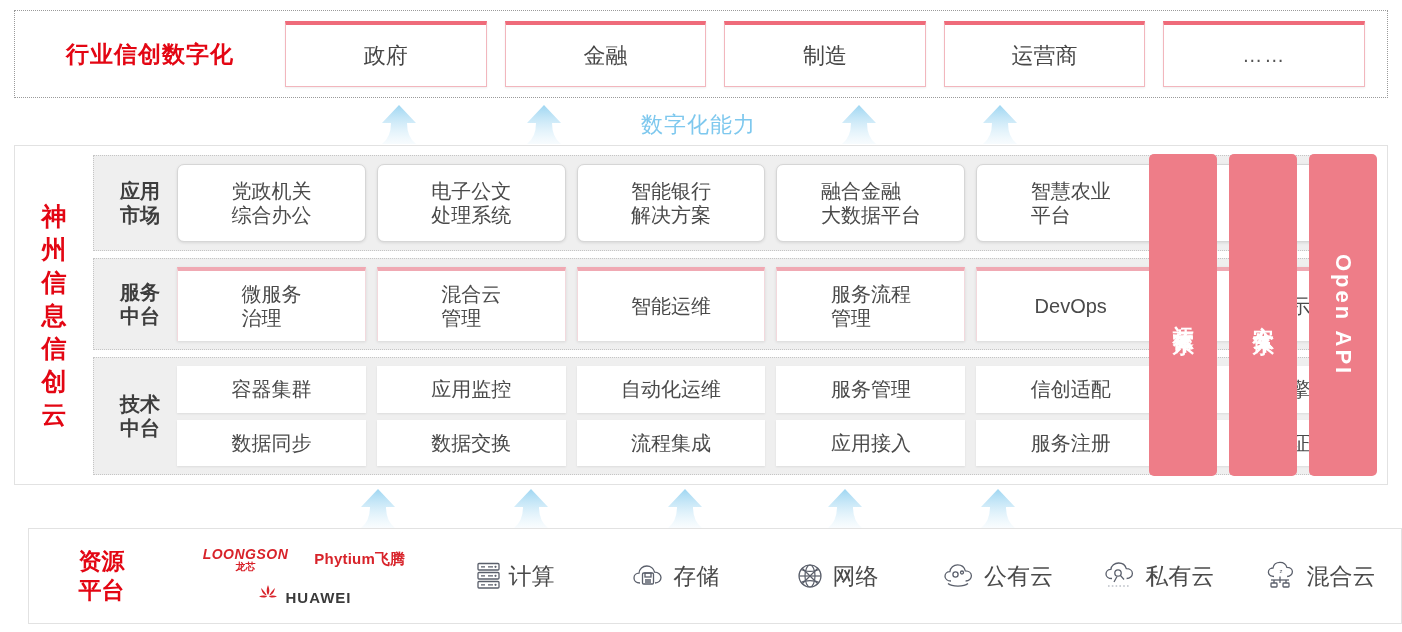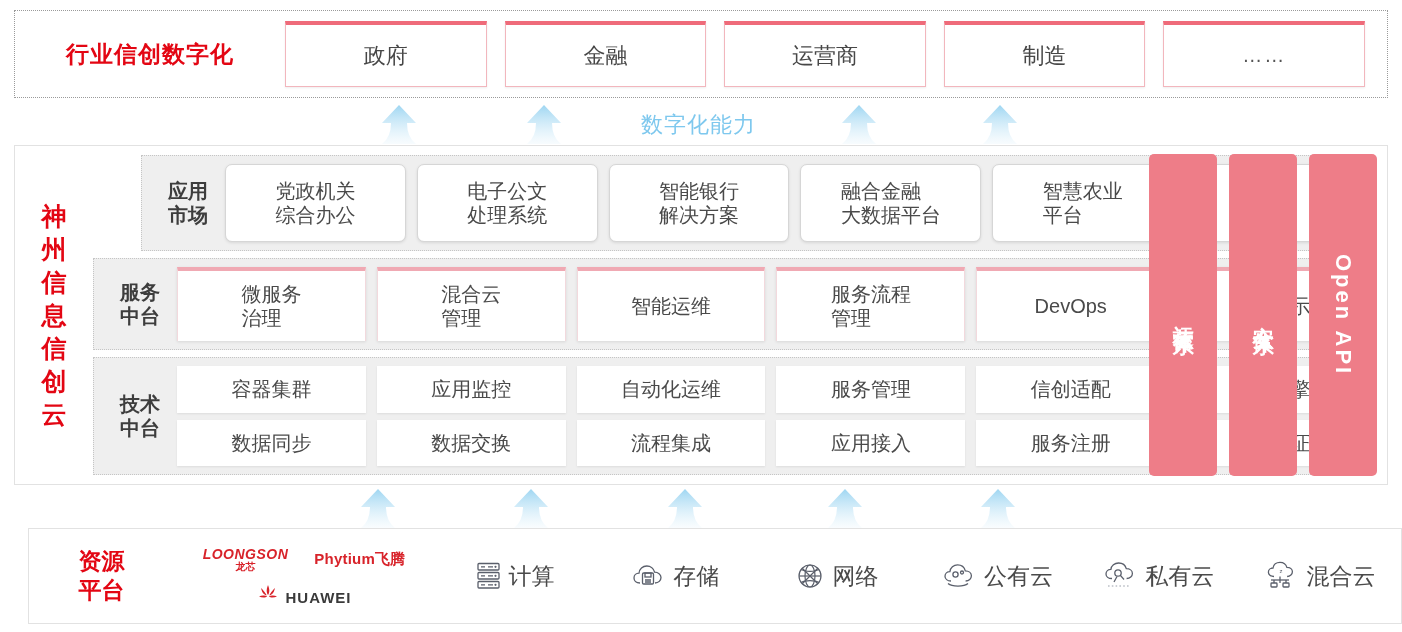--- a/index.html
+++ b/index.html
@@ -72,21 +72,21 @@
   .cloud-rows {
     flex: 1; display: flex; flex-direction: column;
     padding: 9px 12px 9px 0; gap: 7px;
   }
   .layer-row {
     display: flex; align-items: stretch;
     background: #efefef;
     border: 1px dotted #c5c5c5;
     padding: 8px 9px;
   }
-  .layer-row.app   { flex: 0 0 96px; margin-left: 48px; }
+  .layer-row.app   { flex: 0 0 96px; }
   .layer-row.svc   { flex: 0 0 92px; }
   .layer-row.tech  { flex: 1; }
 
   .layer-label {
     flex: 0 0 74px;
     display: flex; flex-direction: column;
     align-items: center; justify-content: center;
     font-size: 20px; font-weight: bold; color: #3d3d3d;
     line-height: 1.22;
   }
@@ -178,22 +178,22 @@
 </head>
 <body>
 
 <div class="page">
 
   <div class="industry-band">
     <div class="industry-title">行业信创数字化</div>
     <div class="industry-boxes">
       <div class="ind-box">政府</div>
       <div class="ind-box">金融</div>
+      <div class="ind-box">制造</div>
       <div class="ind-box">运营商</div>
-      <div class="ind-box">制造</div>
       <div class="ind-box dots">……</div>
     </div>
   </div>
 
   <div class="arrow-row-top">
     <svg class="arrow" style="left:376px" viewBox="0 0 46 42">
       <defs>
           <linearGradient id="ag1" x1="0" y1="1" x2="0" y2="0">
         <stop offset="0" stop-color="#cfeaf8" stop-opacity="0.15"></stop>
         <stop offset="1" stop-color="#9ed6f2" stop-opacity="1"></stop>

